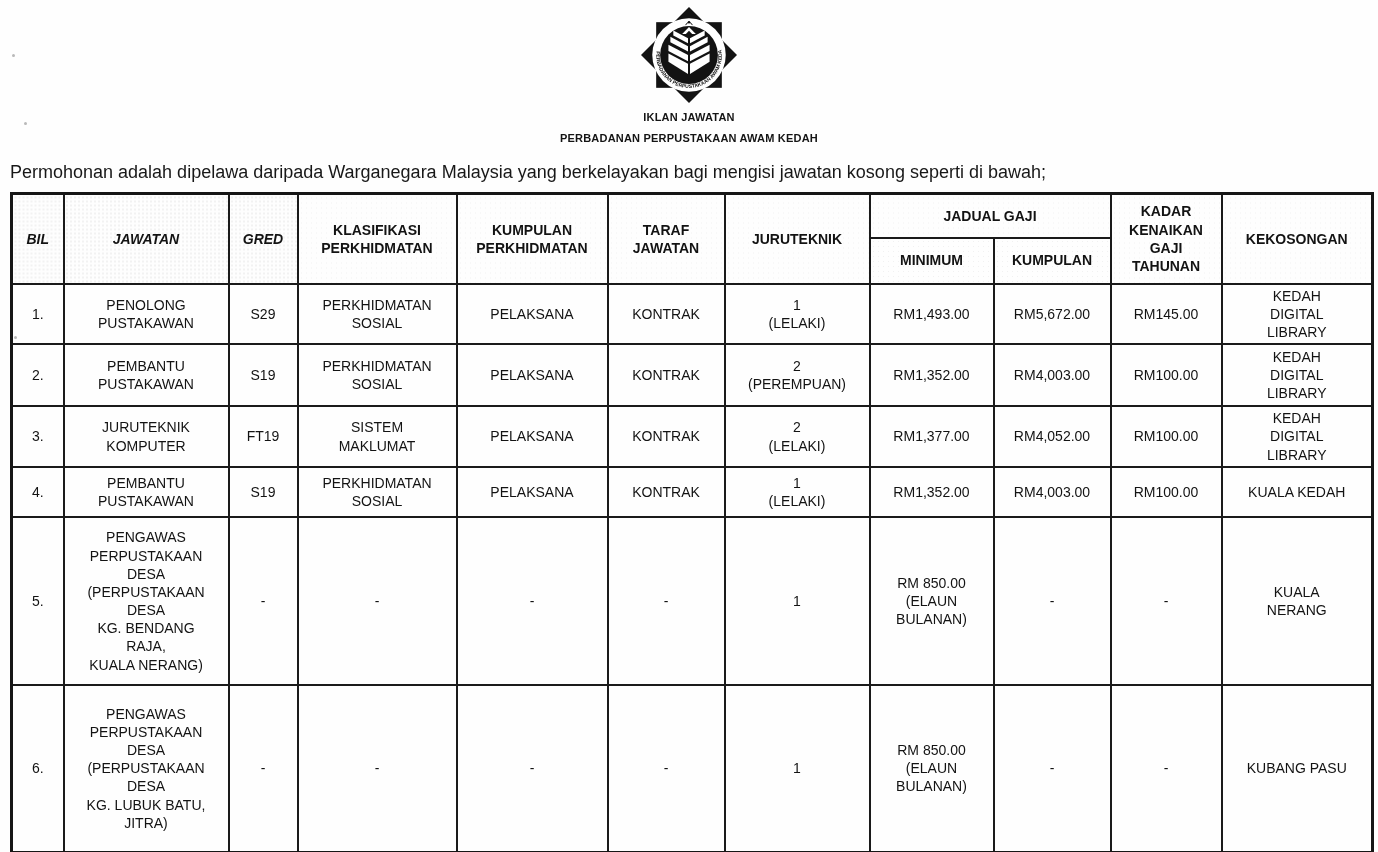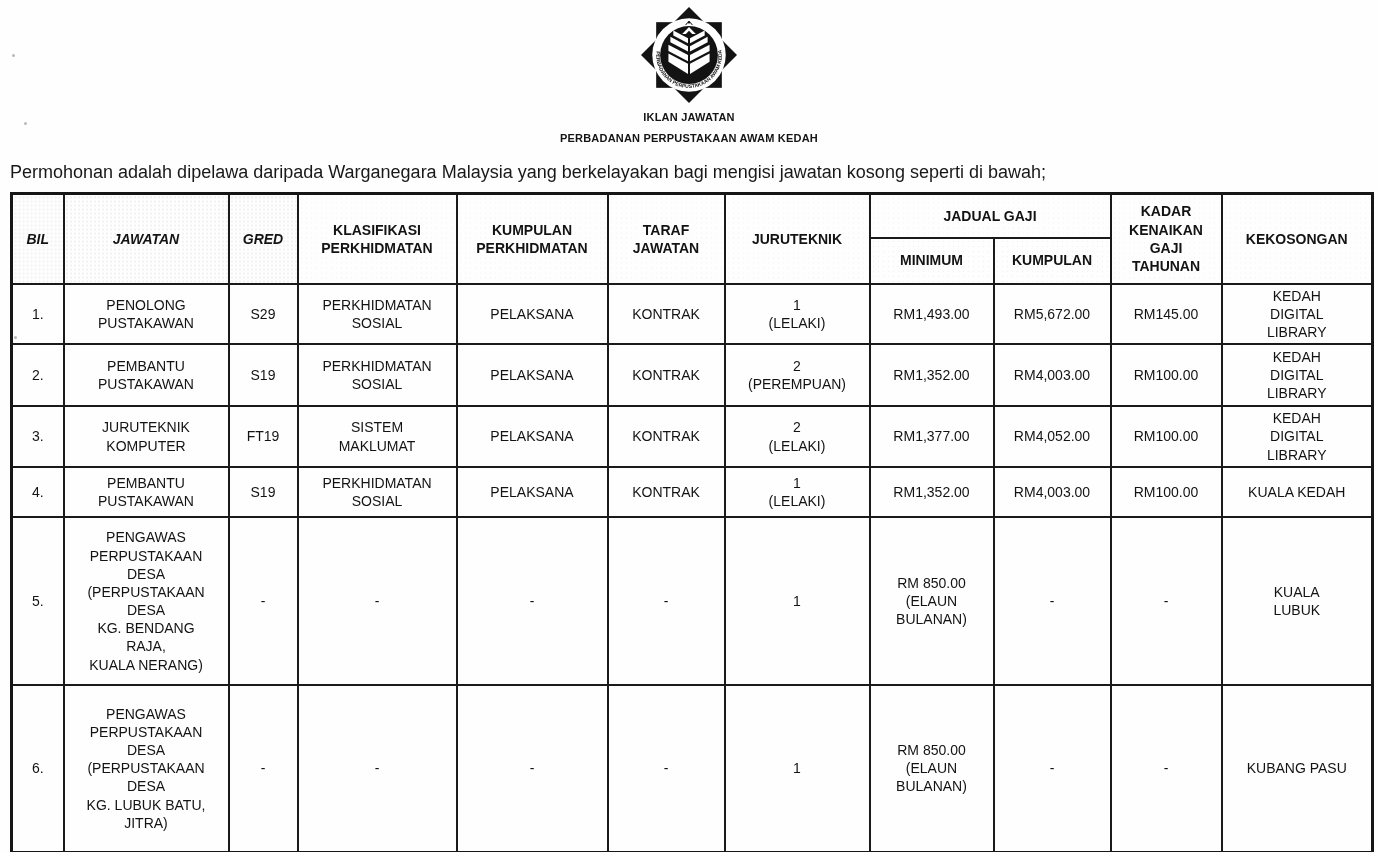--- a/index.html
+++ b/index.html
@@ -203,21 +203,21 @@
         <td>-</td>
         <td>-</td>
         <td>-</td>
         <td>1</td>
         <td>RM 850.00
 (ELAUN
 BULANAN)</td>
         <td>-</td>
         <td>-</td>
         <td>KUALA
-LUBUK</td>
+NERANG</td>
       </tr>
       <tr class="r5">
         <td>6.</td>
         <td>PENGAWAS
 PERPUSTAKAAN
 DESA
 (PERPUSTAKAAN
 DESA
 KG. LUBUK BATU,
 JITRA)</td>

